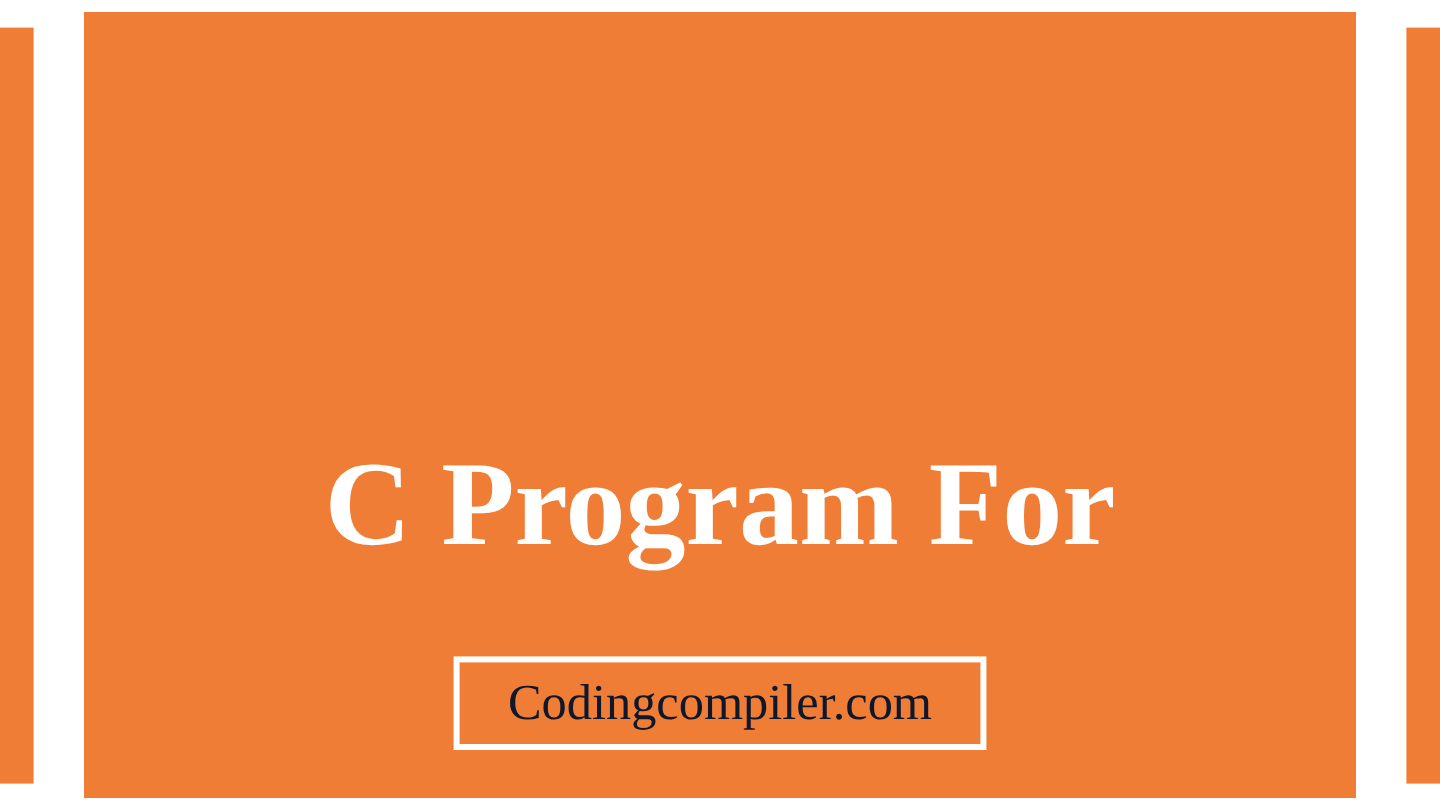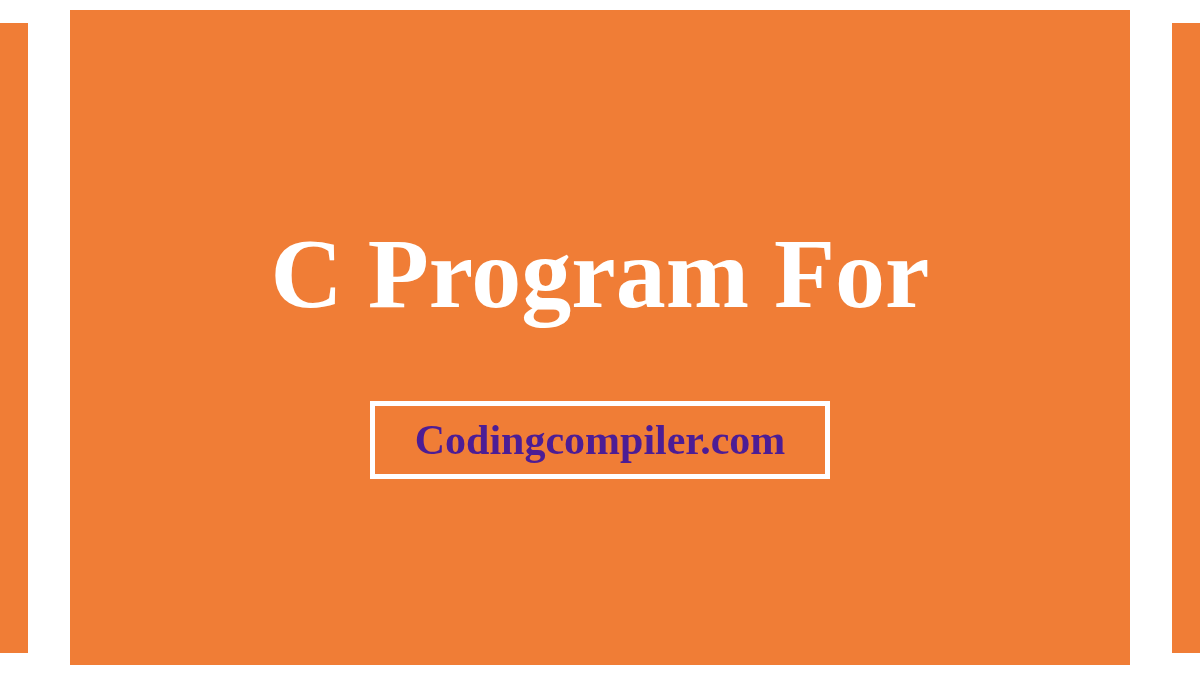--- a/index.html
+++ b/index.html
@@ -24,21 +24,21 @@
       width: 28px;
     }
     
     .center-box {
       background: #f07d36;
       width: 1060px;
       height: 655px;
       display: flex;
       flex-direction: column;
       align-items: center;
-      justify-content: center;
+      justify-content: flex-end;
       padding: 50px 40px 40px 40px;
     }
     
     .main-title {
       font-family: Georgia, 'Times New Roman', Times, serif;
       font-weight: bold;
       color: #ffffff;
       font-size: 100px;
       text-align: center;
       line-height: 1.75;
@@ -46,22 +46,22 @@
       margin-top: -20px;
     }
     
     .domain-box {
       border: 5px solid #ffffff;
       padding: 10px 40px;
     }
     
     .domain-text {
       font-family: Georgia, 'Times New Roman', Times, serif;
-      font-weight: bold;
-      color: #4c1d95;
+      font-weight: normal;
+      color: #0f172a;
       font-size: 42px;
       text-align: center;
     }
   </style>
 </head>
 <body>
 
 <div class="side-bar"></div>
 
 <div class="center-box">

